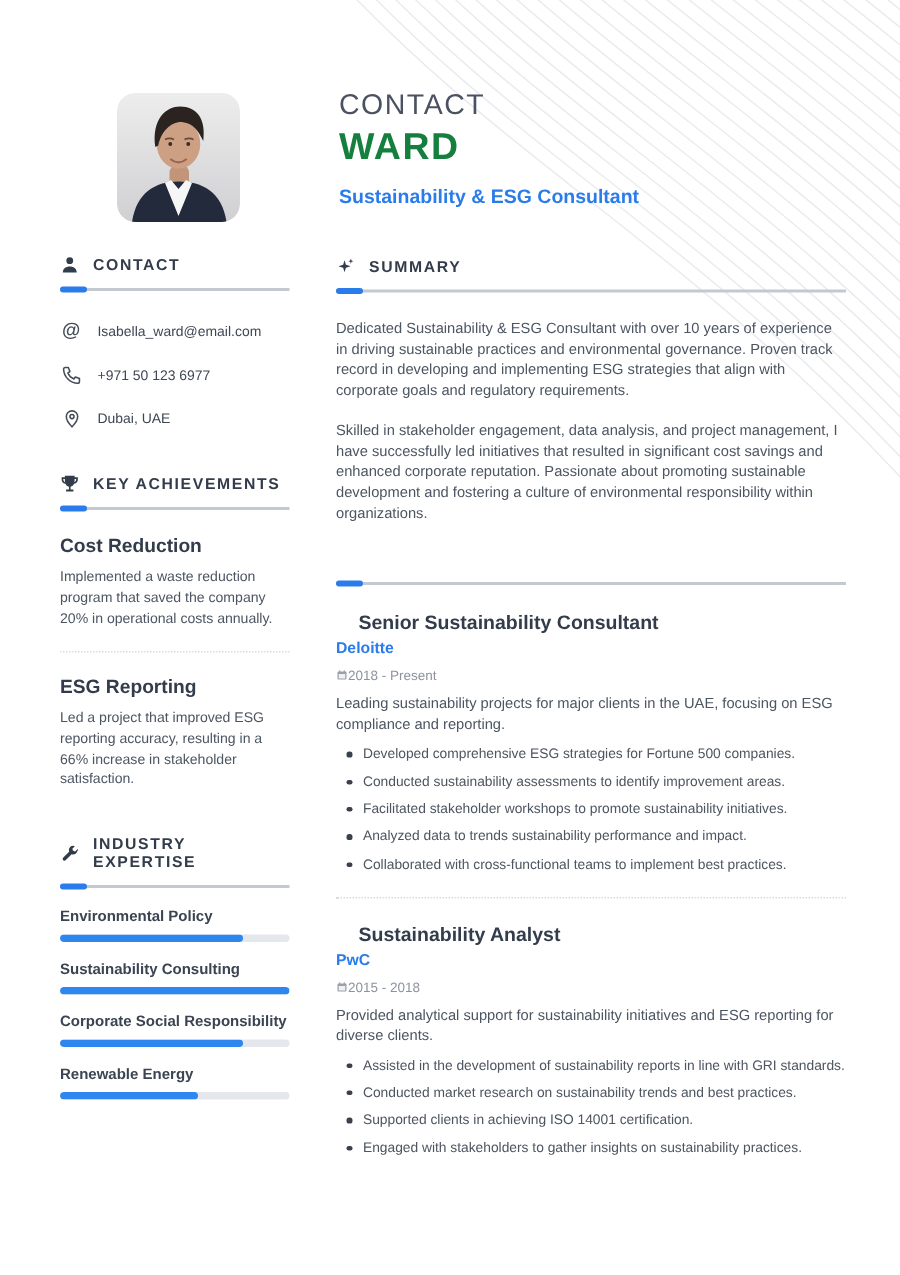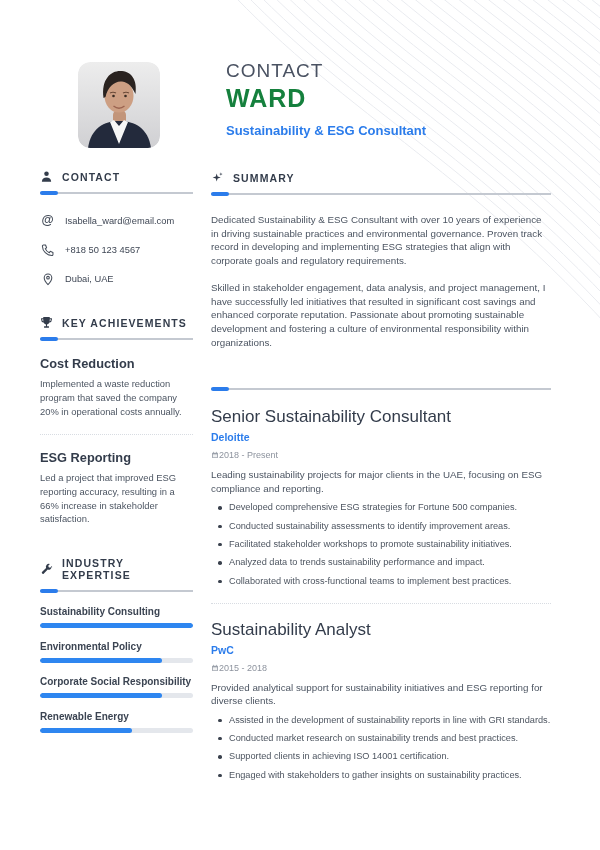--- a/index.html
+++ b/index.html
@@ -13,21 +13,21 @@
 
   
   .photo{position:absolute;left:78px;top:62px;width:82px;height:86px;border-radius:12px;overflow:hidden;}
   .nameblock{position:absolute;left:226px;top:60px;}
   .first{font-size:19px;font-weight:500;letter-spacing:1px;color:#4a5262;line-height:1.2;}
   .last{font-size:25px;font-weight:800;letter-spacing:1px;color:#15803d;line-height:1.25;}
   .headline{font-size:13px;font-weight:700;color:var(--accent,#2b7ceb);margin-top:9px;}
 
   
   .left{position:absolute;left:40px;top:170px;width:153px;}
-  .right{position:absolute;left:211px;top:171px;width:340px;}
+  .right{position:absolute;left:224px;top:171px;width:340px;}
 
   
   .sec-head{display:flex;align-items:center;gap:9px;}
   .sec-head .ic{width:13px;height:13px;flex:0 0 auto;color:var(--heading,#333c4b);display:inline-flex;}
   .sec-head .ic svg{width:13px;height:13px;}
   .sec-head h2{margin:0;font-size:10.5px;font-weight:700;letter-spacing:1.1px;color:var(--heading,#333c4b);}
   .rule{position:relative;height:4px;margin-top:8px;}
   .rule::before{content:"";position:absolute;left:0;right:0;top:1px;height:2px;background:var(--line,#c4c9d1);}
   .rule::after{content:"";position:absolute;left:0;top:0;width:18px;height:4px;border-radius:2px;background:var(--accent,#2b7ceb);}
 
@@ -52,21 +52,21 @@
   .bar{height:5px;border-radius:3px;background:var(--track,#e4e7ec);overflow:hidden;}
   .bar i{display:block;height:100%;border-radius:3px;background:var(--bar_fill,#2e86f0);}
 
   
   .sum p{margin:0;font-size:9.8px;line-height:1.4;color:var(--body,#4c5562);}
   .sum p.p1{margin-top:17px;}
   .sum p.p2{margin-top:13px;}
 
   
   .xp{margin-top:38px;}
-  .job-title{margin:16px 0 0;font-size:17px;font-weight:400;color:var(--heading,#333c4b);}
+  .job-title{margin:16px 15px 0;font-size:13px;font-weight:700;color:var(--heading,#333c4b);}
   .company{margin-top:4px;font-size:10.5px;font-weight:700;color:var(--accent,#2b7ceb);}
   .dates{display:flex;align-items:center;gap:0;margin-top:7px;font-size:9px;color:var(--muted,#8d939e);}
   .dates .cal{width:8px;height:8px;display:inline-flex;color:#9aa0aa;}
   .dates .cal svg{width:8px;height:8px;}
   .job-desc{margin:8px 0 0;font-size:9.8px;line-height:1.4;color:var(--body,#4c5562);}
   .blist{margin:5px 0 0;padding:0;list-style:none;}
   .blist li{position:relative;padding-left:18px;margin-top:5.5px;font-size:9.2px;line-height:1.4;color:#4d5560;}
   .blist li::before{content:"";position:absolute;left:7px;top:5px;width:3.5px;height:3.5px;border-radius:50%;background:#3a414d;}
   .xp .dot-div{margin:15px 0 0;}
 </style>
@@ -160,21 +160,21 @@
         <div class="c-row">
           <span class="c-ic at">@</span>
           <span class="c-tx">Isabella_ward@email.com</span>
         </div>
         <div class="c-row">
           <span class="c-ic">
             <svg viewBox="0 0 24 24" fill="none" stroke="currentColor" stroke-width="1.8" stroke-linejoin="round">
               <path d="M4.2 3.5h3.6l1.8 4.6-2.3 1.6a12.5 12.5 0 0 0 6.9 6.9l1.6-2.3 4.7 1.8v3.6c0 1-.8 1.9-1.9 1.8A16.8 16.8 0 0 1 2.4 5.4c-.1-1 .8-1.9 1.8-1.9z"></path>
             </svg>
           </span>
-          <span class="c-tx">+818 50 123 4567</span>
+          <span class="c-tx">+971 50 123 6977</span>
         </div>
         <div class="c-row">
           <span class="c-ic">
             <svg viewBox="0 0 24 24" fill="none" stroke="currentColor" stroke-width="1.8">
               <path d="M12 21.5S5.5 15 5.5 9.8a6.5 6.5 0 0 1 13 0C18.5 15 12 21.5 12 21.5z"></path>
               <circle cx="12" cy="9.8" r="2.3"></circle>
             </svg>
           </span>
           <span class="c-tx">Dubai, UAE</span>
         </div>
@@ -208,29 +208,29 @@
         <span class="ic">
           <svg viewBox="0 0 24 24" fill="currentColor">
             <path d="M21.5 7a5.4 5.4 0 0 1-7.2 5.1l-7.1 7.1a2.2 2.2 0 1 1-3.1-3.1l7.1-7.1A5.4 5.4 0 0 1 18.3 2l-3.1 3.1.9 2.6 2.6.9 3.1-3.1c.4.7.7 1.6.7 2.5z"></path>
           </svg>
         </span>
         <h2>INDUSTRY EXPERTISE</h2>
       </div>
       <div class="rule"></div>
 
       <div class="skill">
+        <div class="s-label">Environmental Policy</div>
+        <div class="bar">
+            <i style="width: 80%;"></i>
+          </div>
+      </div>
+      <div class="skill">
         <div class="s-label">Sustainability Consulting</div>
         <div class="bar">
             <i style="width: 100%;"></i>
-          </div>
-      </div>
-      <div class="skill">
-        <div class="s-label">Environmental Policy</div>
-        <div class="bar">
-            <i style="width: 80%;"></i>
           </div>
       </div>
       <div class="skill">
         <div class="s-label">Corporate Social Responsibility</div>
         <div class="bar">
             <i style="width: 80%;"></i>
           </div>
       </div>
       <div class="skill">
         <div class="s-label">Renewable Energy</div>

